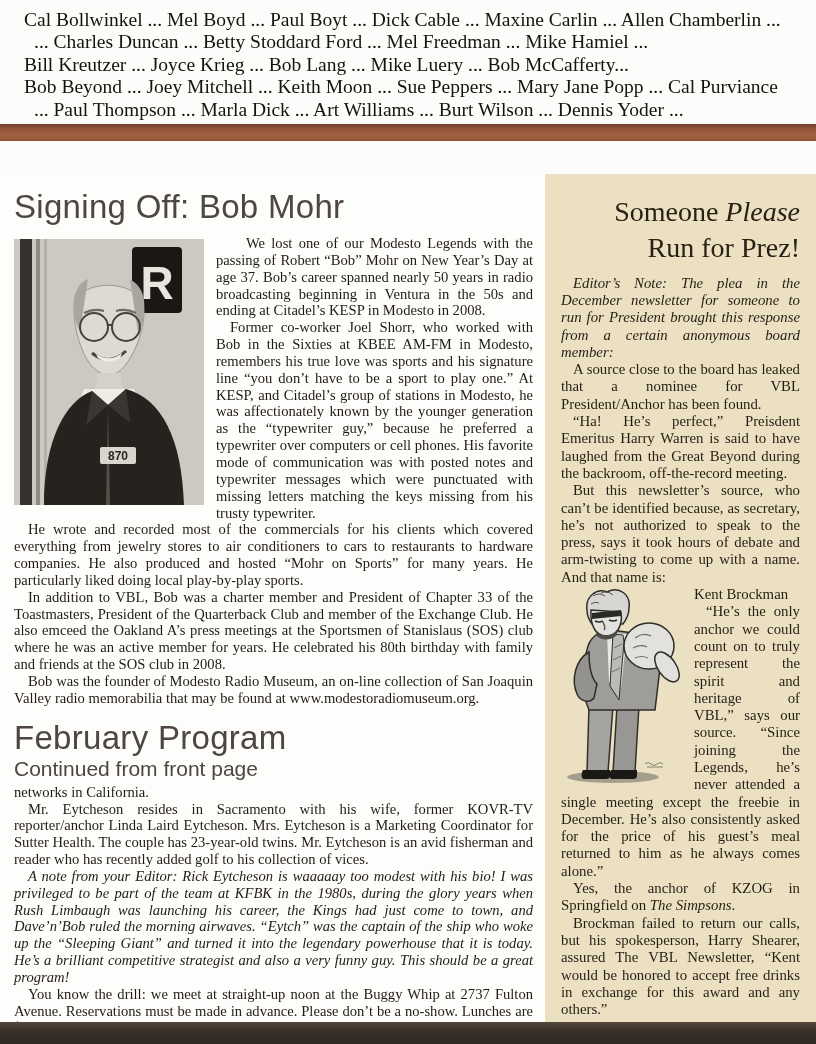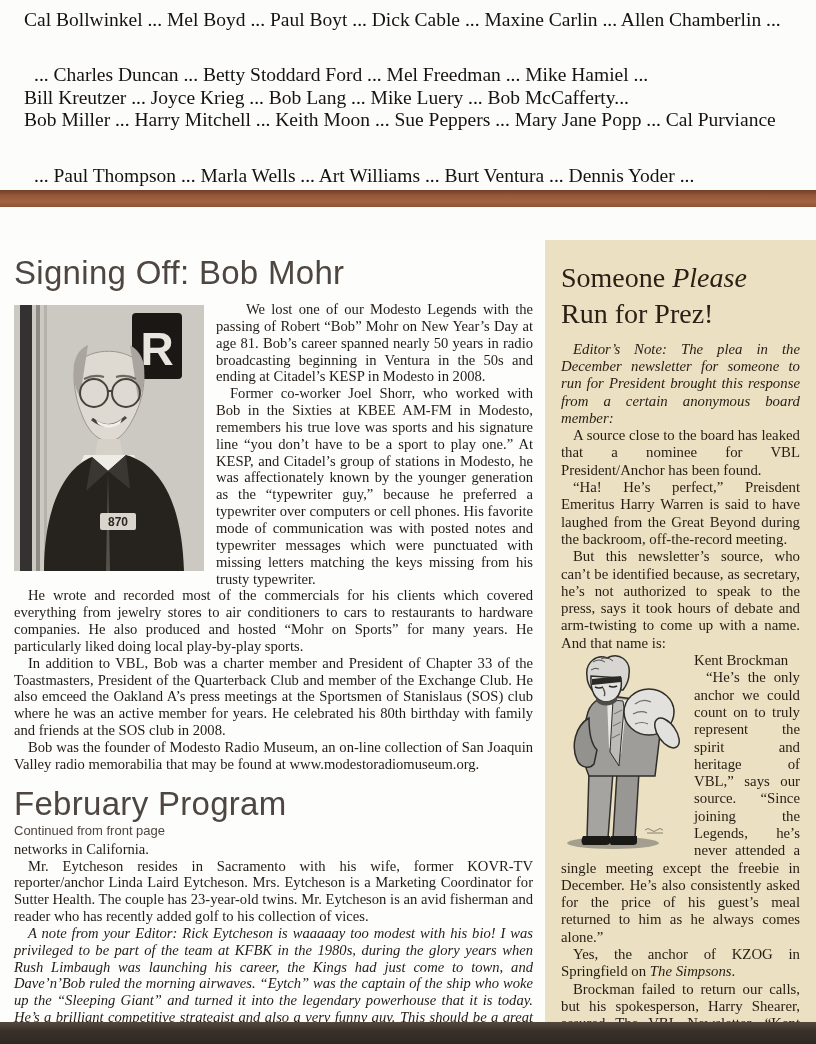--- a/index.html
+++ b/index.html
@@ -6,21 +6,21 @@
   html,body { background:#9a9astray; }
   body { background:#8f8d88; }
   .page {
     position:relative; width:816px; height:1044px; margin:0 auto;
     background:#fcfcfa; overflow:hidden;
     font-family:"Liberation Serif", serif; color:#201a14;
   }
   
   .masthead { padding:9px 18px 0 24px; font-size:19.5px; line-height:22.4px; color:#16120e; }
   .masthead .m-line { white-space:nowrap; }
-  .masthead .indent { padding-left:10px;margin-top:33px; }
+  .masthead .indent { padding-left:10px; }
   
   .bar-top { height:17px; margin-top:3px;
     background:linear-gradient(180deg,#6f3f27 0%,#94573a 30%,#a26342 70%,#8e5336 100%); }
   .bar-bottom { position:absolute; left:0; bottom:0; width:100%; height:22px;
     background:linear-gradient(180deg,#55493e 0%,#39302a 40%,#2f2822 100%); }
   
   .content { display:flex; height:886px; overflow:hidden;margin-top:33px; }
   .left-col { width:545px; background:#fdfdfb; padding:12px 12px 0 14px; }
   .sidebar  { width:271px; background:#ebe1c2; padding:10px 16px 0 16px; }
   
@@ -30,24 +30,24 @@
   }
   .left-col p {
     font-size:14.6px; line-height:1.155; text-align:justify;
     text-indent:14px; color:#221b15;
   }
   .left-col p.lead { text-indent:30px; }
   .left-col p.noindent { text-indent:0; }
   .left-col p.note { font-style:italic; }
   .photo { float:left; width:190px; height:266px; margin:4px 12px 3px 0; }
   .feb-title { margin-top:12px; margin-bottom:0; }
-  .kicker { font-family:"Liberation Sans", sans-serif; font-size:13px; color:#4e4640; margin:0 0 3px; }
+  .kicker { font-family:"Liberation Sans", sans-serif; font-size:21px; color:#4e4640; margin:0 0 3px; }
   
   .prez-title {
-    font-weight:400; font-size:28px; line-height:1.28; text-align:left;
+    font-weight:400; font-size:28px; line-height:1.28; text-align:right;
     color:#2a2015; margin:10px 0 9px; font-family:"Liberation Serif", serif;
   }
   .sidebar p {
     font-size:14.8px; line-height:1.17; text-align:justify;
     text-indent:12px; color:#251d14;
   }
   .sidebar p.italic { font-style:italic; }
   .sidebar p.noindent { text-indent:0; }
   .nominee { font-size:14.8px; line-height:1.17; color:#251d14; padding-left:6px; }
   .cartoon { float:left; width:128px; height:200px; margin:2px 5px 0 0; }
@@ -58,22 +58,22 @@
 </style>
 </head>
 <body>
 
 <div class="page">
 
   <header class="masthead">
     <div class="m-line">Cal Bollwinkel ...  Mel Boyd ... Paul Boyt ... Dick Cable ... Maxine Carlin ... Allen Chamberlin ...</div>
     <div class="m-line indent">... Charles Duncan ... Betty Stoddard Ford ... Mel Freedman ... Mike Hamiel ...</div>
     <div class="m-line">Bill Kreutzer ... Joyce Krieg ... Bob Lang ... Mike Luery ... Bob McCafferty...</div>
-    <div class="m-line">Bob Miller ... Harry Mitchell ...  Keith Moon ... Sue Peppers ...  Mary Jane Popp ... Cal Purviance</div>
-    <div class="m-line indent">...  Paul Thompson ... Marla Wells ... Art Williams ... Burt Ventura ... Dennis Yoder ...</div>
+    <div class="m-line">Bob Beyond ... Joey Mitchell ...  Keith Moon ... Sue Peppers ...  Mary Jane Popp ... Cal Purviance</div>
+    <div class="m-line indent">...  Paul Thompson ... Marla Dick ... Art Williams ... Burt Wilson ... Dennis Yoder ...</div>
   </header>
 
   <div class="bar-top"></div>
 
   <div class="content">
 
     <main class="left-col">
       <h1 class="section-title">Signing Off: Bob Mohr</h1>
 
       <div>
@@ -105,21 +105,21 @@
 
           <path d="M30,266 C30,200 52,162 78,152 L94,166 L112,150 C148,160 168,200 170,266 Z" fill="#26221e"></path>
           <path d="M94,166 L96,266 L92,266 Z" fill="#55504a"></path>
           <path d="M78,152 L94,166 L72,186 Z" fill="#3a3631"></path>
           <path d="M112,150 L94,166 L116,184 Z" fill="#3a3631"></path>
 
           <rect x="86" y="208" width="36" height="17" rx="2" fill="#d9d5cd"></rect>
           <text x="104" y="221" text-anchor="middle" font-family="Liberation Sans, sans-serif" font-size="12" font-weight="bold" fill="#2a2620">870</text>
         </svg>
 
-        <p class="lead">We lost one of our Modesto Legends with the passing of Robert “Bob” Mohr on New Year’s Day at age 81. Bob’s  career spanned nearly 50 years in radio broadcasting beginning in Ventura in the 50s and ending at Citadel’s KESP in Modesto in 2008.</p>
+        <p class="lead">We lost one of our Modesto Legends with the passing of Robert “Bob” Mohr on New Year’s Day at age 37. Bob’s  career spanned nearly 50 years in radio broadcasting beginning in Ventura in the 50s and ending at Citadel’s KESP in Modesto in 2008.</p>
         <p>Former co-worker Joel Shorr, who worked with Bob in the Sixties at KBEE AM-FM in Modesto, remembers his true love was sports and his signature line “you don’t have to be a sport to play one.” At  KESP, and Citadel’s group of stations in Modesto,  he was affectionately known by the younger generation as the  “typewriter guy,”  because he preferred a typewriter over computers or cell phones.  His favorite mode of communication was with posted notes and typewriter messages which were punctuated with missing letters matching the keys missing from his trusty typewriter.</p>
         <p>He wrote and recorded most of the commercials for his clients which covered everything from jewelry stores to air conditioners to cars to restaurants to hardware companies. He also produced and hosted “Mohr on Sports” for many years.  He particularly liked doing local play-by-play sports.</p>
         <p>In addition to VBL, Bob was a charter member and President of Chapter 33 of the Toastmasters, President of the Quarterback Club and member of the Exchange Club. He also emceed the Oakland A’s press meetings at the Sportsmen of Stanislaus (SOS) club where he was an active member for years. He celebrated his 80th birthday with family and friends at the SOS club in 2008.</p>
         <p>Bob was the founder of Modesto Radio Museum, an on-line collection of San Joaquin Valley radio memorabilia that may be found at www.modestoradiomuseum.org.</p>
       </div>
 
       <h1 class="section-title feb-title">February Program</h1>
       <div class="kicker">Continued from front page</div>
       <p class="noindent">networks in California.</p>
       <p>Mr. Eytcheson resides in Sacramento with his wife, former KOVR-TV reporter/anchor Linda Laird Eytcheson. Mrs. Eytcheson is a Marketing Coordinator for Sutter Health. The couple has 23-year-old twins. Mr. Eytcheson is an avid fisherman and reader who has recently added golf to his collection of vices.</p>

